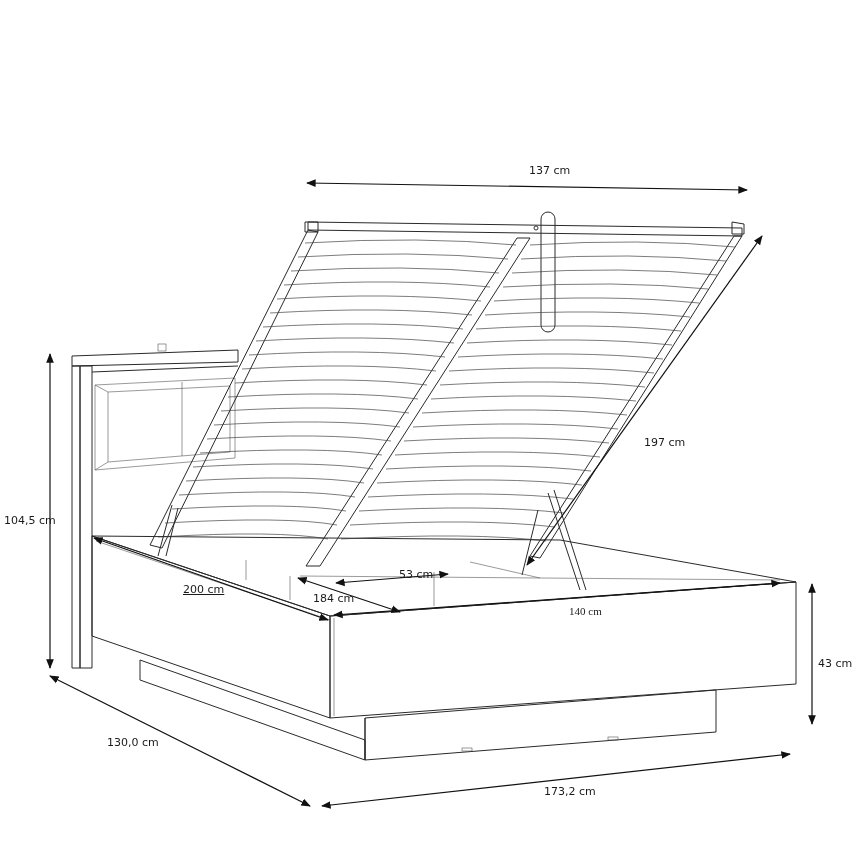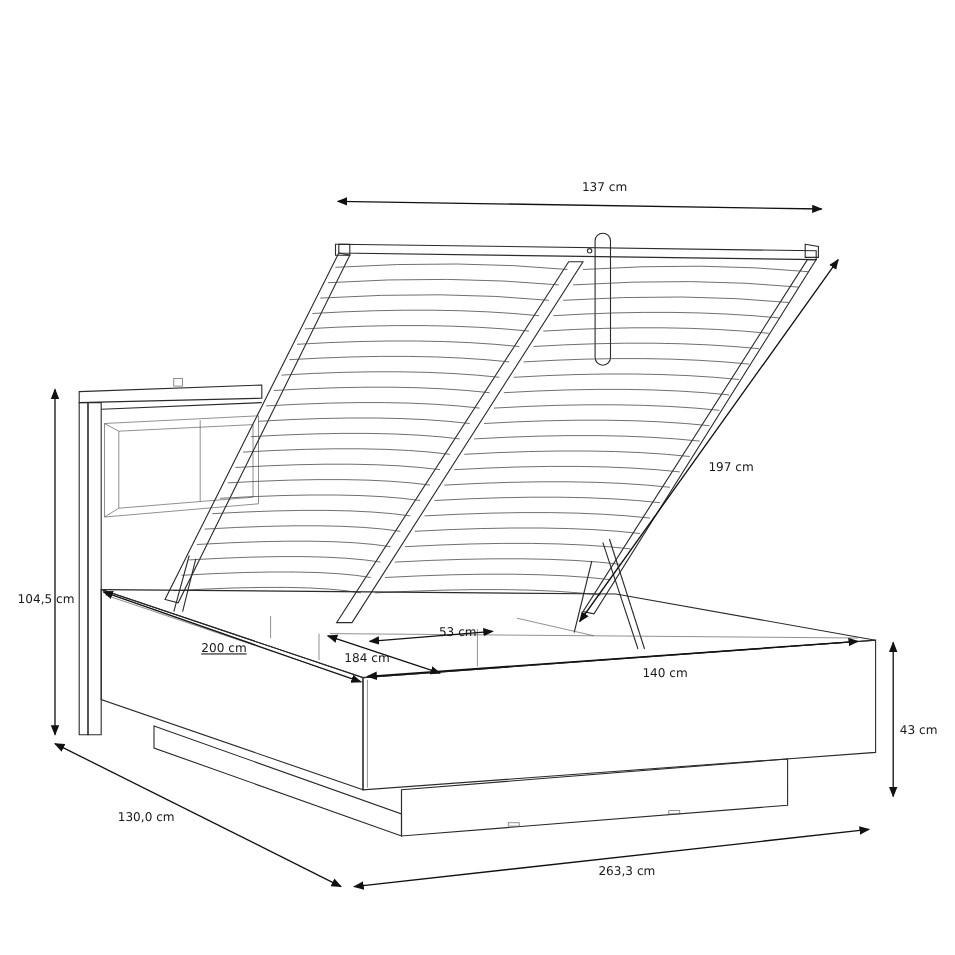--- a/index.html
+++ b/index.html
@@ -138,22 +138,22 @@
     <line class="dim" x1="298" y1="578" x2="400" y2="612" marker-start="url(#ah)" marker-end="url(#ah)"></line>
     <line class="dim" x1="336" y1="583" x2="448" y2="574" marker-start="url(#ah)" marker-end="url(#ah)"></line>
     <line class="dim" x1="334" y1="615" x2="780" y2="583" marker-start="url(#ah)" marker-end="url(#ah)"></line>
     <line class="dim" x1="812" y1="584" x2="812" y2="724" marker-start="url(#ah)" marker-end="url(#ah)"></line>
     <line class="dim" x1="50" y1="676" x2="310" y2="806" marker-start="url(#ah)" marker-end="url(#ah)"></line>
     <line class="dim" x1="322" y1="806" x2="790" y2="754" marker-start="url(#ah)" marker-end="url(#ah)"></line>
   </g>
 </svg>
 
 <span class="lbl" style="left:529px; top:164px;">137 cm</span>
-<span class="lbl" style="left:644px; top:418px;">197 cm</span>
-<span class="lbl" style="left:16px; top:514px;margin-top:24px;">104,5 cm</span>
+<span class="lbl" style="left:644px; top:436px;">197 cm</span>
+<span class="lbl" style="left:4px; top:514px;">104,5 cm</span>
 <span class="lbl" style="left:183px; top:583px;text-decoration:underline;">200 cm</span>
 <span class="lbl" style="left:313px; top:592px;text-align:right;">184 cm</span>
 <span class="lbl" style="left:399px; top:568px;">53 cm</span>
-<span class="lbl" style="left:584px; top:605px;">140 cm</span>
+<span class="lbl" style="left:569px; top:605px;font-family:Liberation Serif, serif;">140 cm</span>
 <span class="lbl" style="left:818px; top:657px;">43 cm</span>
 <span class="lbl" style="left:107px; top:736px;">130,0 cm</span>
-<span class="lbl" style="left:544px; top:785px;">263,3 cm</span>
+<span class="lbl" style="left:544px; top:785px;">173,2 cm</span>
 </div>
 
 </body></html>

